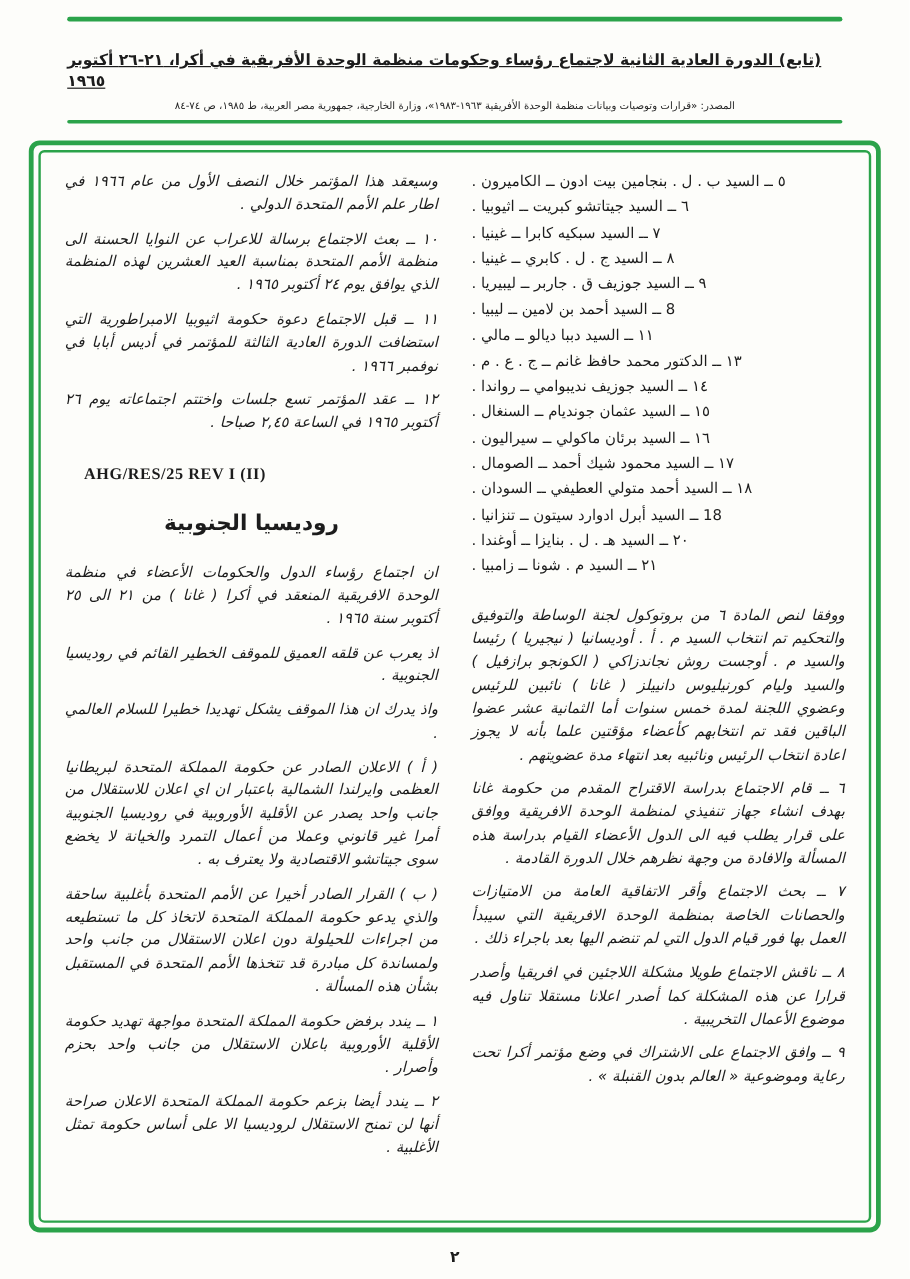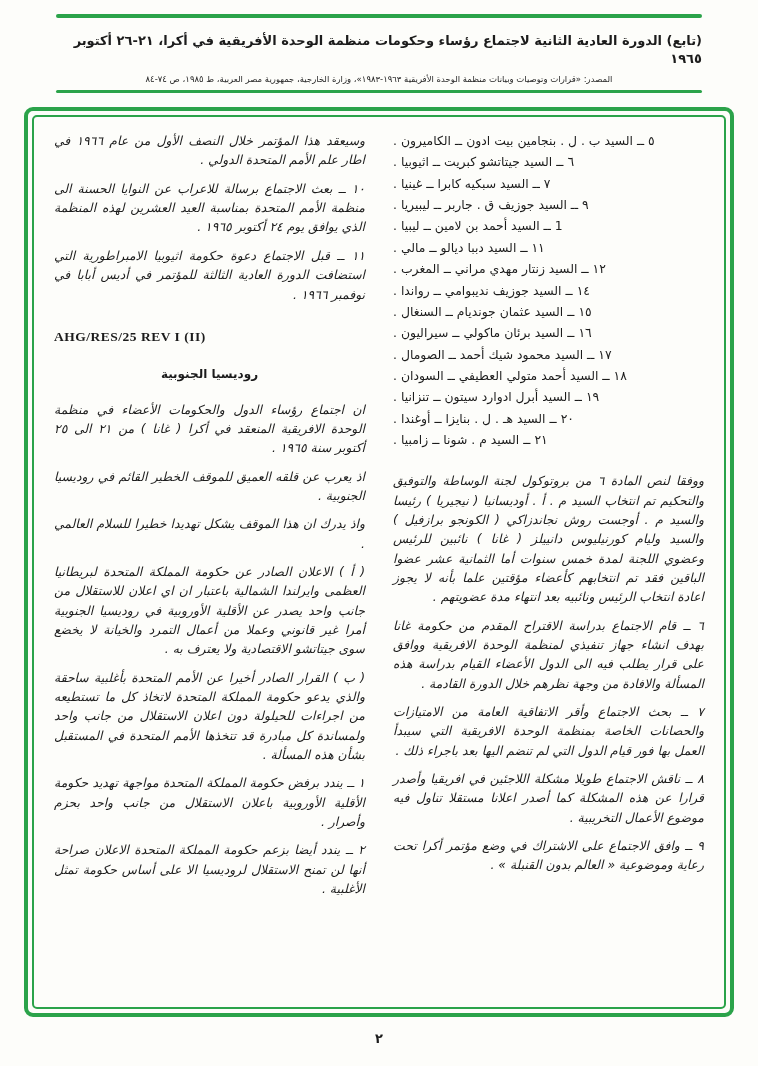--- a/index.html
+++ b/index.html
@@ -6,22 +6,23 @@
   html, body { width: 758px; background: #ffffff; }
   .page {
     width: 758px; height: 1066px; background: #fdfdfa; position: relative;
     font-family: "DejaVu Sans", sans-serif; color: #1c1c1c; overflow: hidden;
   }
   .header { padding: 14px 56px 0; direction: rtl; }
   .rule { background: var(--accent, #2ba34a); border-radius: 2px; }
   .rule-top { height: 4px; }
   .rule-bottom { height: 3px; margin-top: 6px; }
   .header-title {
-    text-align: right; font-weight: bold; font-size: 13px; line-height: 1.35;
-    margin-top: 14px;
+    text-align: left; font-weight: bold; font-size: 13px; line-height: 1.35;
+    margin-top: 24px;
+    text-decoration: underline;
   }
   .header-source { text-align: center; font-size: 8.5px; margin-top: 7px; color: #262626; }
   .frame-outer {
     margin: 14px 24px 0; border: 4px solid var(--accent, #2ba34a);
     border-radius: 9px; padding: 4px; height: 910px; background: #fdfdfa;
   }
   .frame-inner {
     border: 2px solid var(--accent, #2ba34a); border-radius: 5px;
     height: 100%; padding: 14px 20px 8px; overflow: hidden;
   }
@@ -32,23 +33,23 @@
   }
   .delegate-line {
     text-align: left; margin-bottom: 2px;
     padding-right: 14px; text-indent: -14px;
   }
   .paragraphs { margin-top: 22px; }
   .para { margin-bottom: 9px; text-align: justify; font-style: italic; }
   .res-code {
     direction: ltr; text-align: left; font-family: "Liberation Serif", serif;
     font-weight: bold; font-size: 13.5px; letter-spacing: 0.5px;
-    margin: 22px 0 18px;
+    margin: 22px 16px 18px;
   }
-  .section-title { text-align: center; font-weight: bold; font-size: 12px; margin-bottom: 16px; }
+  .section-title { text-align: center; font-weight: bold; font-size: 18px; margin-bottom: 16px; }
   .page-number { text-align: center; font-size: 13px; font-weight: bold; margin-top: 14px; }
 </style>
 </head>
 <body>
 
 <div class="page">
 
   <div class="header">
     <div class="rule rule-top"></div>
     <div class="header-title">(تابع) الدورة العادية الثانية لاجتماع رؤساء وحكومات منظمة الوحدة الأفريقية في أكرا، ٢١-٢٦ أكتوبر ١٩٦٥</div>
@@ -58,47 +59,49 @@
 
   <div class="frame-outer">
     <div class="frame-inner">
       <div class="columns">
 
         <div class="col">
           <div>
               <div class="delegate-line">٥ ــ السيد ب . ل . بنجامين بيت ادون ــ الكاميرون .</div>
               <div class="delegate-line">٦ ــ السيد جيتاتشو كبريت ــ اثيوبيا .</div>
               <div class="delegate-line">٧ ــ السيد سبكيه كابرا ــ غينيا .</div>
+              <div class="delegate-line">٨ ــ السيد ج . ل . كابري ــ غينيا .</div>
               <div class="delegate-line">٩ ــ السيد جوزيف ق . جاربر ــ ليبيريا .</div>
-              <div class="delegate-line">1 ــ السيد أحمد بن لامين ــ ليبيا .</div>
+              <div class="delegate-line">8 ــ السيد أحمد بن لامين ــ ليبيا .</div>
               <div class="delegate-line">١١ ــ السيد دببا ديالو ــ مالي .</div>
-              <div class="delegate-line">١٢ ــ السيد زنتار مهدي مراني ــ المغرب .</div>
+              <div class="delegate-line">١٣ ــ الدكتور محمد حافظ غانم ــ ج . ع . م .</div>
               <div class="delegate-line">١٤ ــ السيد جوزيف نديبوامي ــ رواندا .</div>
               <div class="delegate-line">١٥ ــ السيد عثمان جونديام ــ السنغال .</div>
               <div class="delegate-line">١٦ ــ السيد برئان ماكولي ــ سيراليون .</div>
               <div class="delegate-line">١٧ ــ السيد محمود شيك أحمد ــ الصومال .</div>
               <div class="delegate-line">١٨ ــ السيد أحمد متولي العطيفي ــ السودان .</div>
-              <div class="delegate-line">١٩ ــ السيد أبرل ادوارد سيتون ــ تنزانيا .</div>
+              <div class="delegate-line">18 ــ السيد أبرل ادوارد سيتون ــ تنزانيا .</div>
               <div class="delegate-line">٢٠ ــ السيد هـ . ل . بنايزا ــ أوغندا .</div>
               <div class="delegate-line">٢١ ــ السيد م . شونا ــ زامبيا .</div>
             </div>
           <div class="paragraphs">
               <div class="para">ووفقا لنص المادة ٦ من بروتوكول لجنة الوساطة والتوفيق والتحكيم تم انتخاب السيد م . أ . أوديسانيا ( نيجيريا ) رئيسا والسيد م . أوجست روش نجاندزاكي ( الكونجو برازفيل ) والسيد وليام كورنيليوس دانييلز ( غانا ) نائبين للرئيس وعضوي اللجنة لمدة خمس سنوات أما الثمانية عشر عضوا الباقين فقد تم انتخابهم كأعضاء مؤقتين علما بأنه لا يجوز اعادة انتخاب الرئيس ونائبيه بعد انتهاء مدة عضويتهم .</div>
               <div class="para">٦ ــ قام الاجتماع بدراسة الاقتراح المقدم من حكومة غانا بهدف انشاء جهاز تنفيذي لمنظمة الوحدة الافريقية ووافق على قرار يطلب فيه الى الدول الأعضاء القيام بدراسة هذه المسألة والافادة من وجهة نظرهم خلال الدورة القادمة .</div>
               <div class="para">٧ ــ بحث الاجتماع وأقر الاتفاقية العامة من الامتيازات والحصانات الخاصة بمنظمة الوحدة الافريقية التي سيبدأ العمل بها فور قيام الدول التي لم تنضم اليها بعد باجراء ذلك .</div>
               <div class="para">٨ ــ ناقش الاجتماع طويلا مشكلة اللاجئين في افريقيا وأصدر قرارا عن هذه المشكلة كما أصدر اعلانا مستقلا تناول فيه موضوع الأعمال التخريبية .</div>
               <div class="para">٩ ــ وافق الاجتماع على الاشتراك في وضع مؤتمر أكرا تحت رعاية وموضوعية « العالم بدون القنبلة » .</div>
             </div>
         </div>
 
         <div class="col">
           <div class="paragraphs" style="margin-top:0">
               <div class="para">وسيعقد هذا المؤتمر خلال النصف الأول من عام ١٩٦٦ في اطار علم الأمم المتحدة الدولي .</div>
               <div class="para">١٠ ــ بعث الاجتماع برسالة للاعراب عن النوايا الحسنة الى منظمة الأمم المتحدة بمناسبة العيد العشرين لهذه المنظمة الذي يوافق يوم ٢٤ أكتوبر ١٩٦٥ .</div>
               <div class="para">١١ ــ قبل الاجتماع دعوة حكومة اثيوبيا الامبراطورية التي استضافت الدورة العادية الثالثة للمؤتمر في أديس أبابا في نوفمبر ١٩٦٦ .</div>
+              <div class="para">١٢ ــ عقد المؤتمر تسع جلسات واختتم اجتماعاته يوم ٢٦ أكتوبر ١٩٦٥ في الساعة ٢,٤٥ صباحا .</div>
             </div>
           <div class="res-code">AHG/RES/25 REV I (II)</div>
           <div class="section-title">روديسيا الجنوبية</div>
           <div class="paragraphs" style="margin-top:0">
               <div class="para">ان اجتماع رؤساء الدول والحكومات الأعضاء في منظمة الوحدة الافريقية المنعقد في أكرا ( غانا ) من ٢١ الى ٢٥ أكتوبر سنة ١٩٦٥ .</div>
               <div class="para">اذ يعرب عن قلقه العميق للموقف الخطير القائم في روديسيا الجنوبية .</div>
               <div class="para">واذ يدرك ان هذا الموقف يشكل تهديدا خطيرا للسلام العالمي .</div>
               <div class="para">( أ ) الاعلان الصادر عن حكومة المملكة المتحدة لبريطانيا العظمى وايرلندا الشمالية باعتبار ان اي اعلان للاستقلال من جانب واحد يصدر عن الأقلية الأوروبية في روديسيا الجنوبية أمرا غير قانوني وعملا من أعمال التمرد والخيانة لا يخضع سوى جيتاتشو الاقتصادية ولا يعترف به .</div>
               <div class="para">( ب ) القرار الصادر أخيرا عن الأمم المتحدة بأغلبية ساحقة والذي يدعو حكومة المملكة المتحدة لاتخاذ كل ما تستطيعه من اجراءات للحيلولة دون اعلان الاستقلال من جانب واحد ولمساندة كل مبادرة قد تتخذها الأمم المتحدة في المستقبل بشأن هذه المسألة .</div>
               <div class="para">١ ــ يندد برفض حكومة المملكة المتحدة مواجهة تهديد حكومة الأقلية الأوروبية باعلان الاستقلال من جانب واحد بحزم وأصرار .</div>

